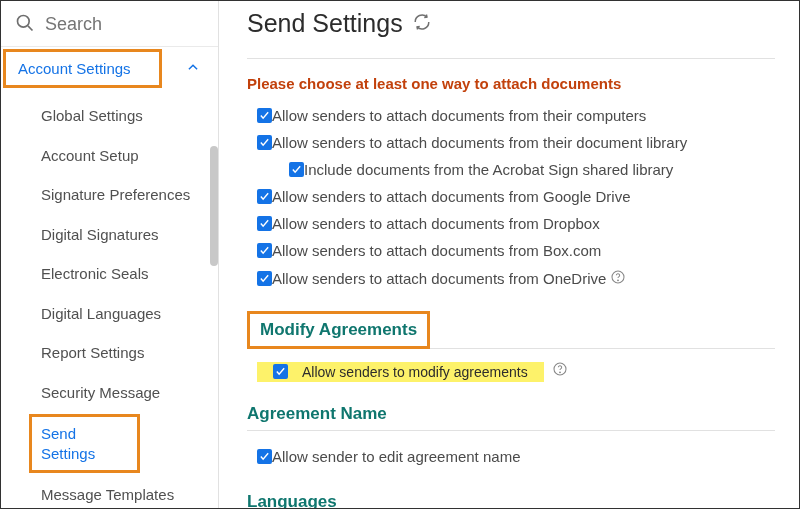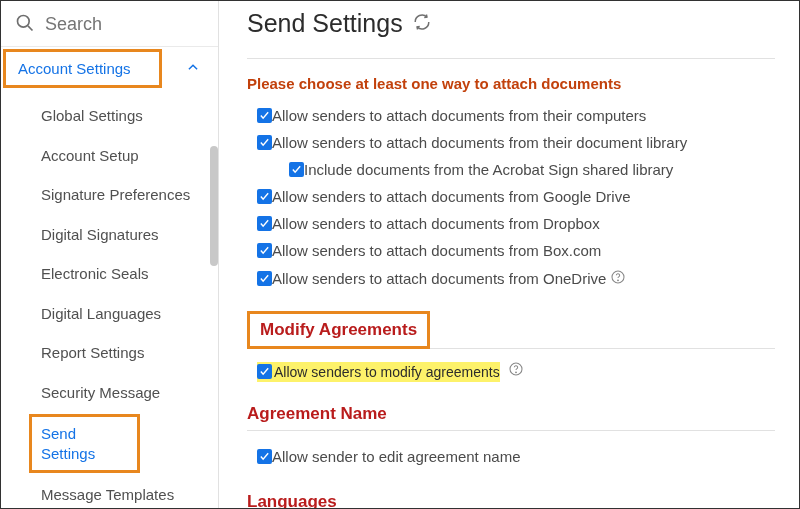--- a/index.html
+++ b/index.html
@@ -113,34 +113,34 @@
     background: #1473e6;
     border-radius: 2px;
     display:inline-flex; align-items:center; justify-content:center;
     flex-shrink:0;
   }
   .cbox svg { width:11px; height:11px; stroke:#fff; fill:none; stroke-width:3;}
   .help-svg { width:16px; height:16px; stroke:#888; fill:none; stroke-width:1.6; margin-left:4px;}
   .section-h {
     font-size: 17px;
     font-weight: 600;
-    color: #b91c1c;
+    color: #0f766e;
     margin-top: 22px;
     padding-bottom: 6px;
     border-bottom: 1px solid #e1e1e1;
   }
   .section-h.boxed {
     display:inline-block;
     border: 3px solid #e8871e;
     padding: 6px 10px;
     margin-top: 18px;
     border-bottom: 3px solid #e8871e;
   }
   .modify-divider { border-bottom:1px solid #e1e1e1; margin-top:-1px;}
-  .hl-yellow { background: #fdf26a; padding: 2px 0; display:inline-flex; align-items:flex-start; gap:2px;}
+  .hl-yellow { background: #fdf26a; padding: 2px 16px; display:inline-flex; align-items:flex-start; gap:14px;}
   .section-body { padding: 12px 0 0 10px;}
 </style>
 </head>
 <body>
 
 <div class="app">
 
   <aside class="sidebar">
     <div class="search-row">
       <span>

